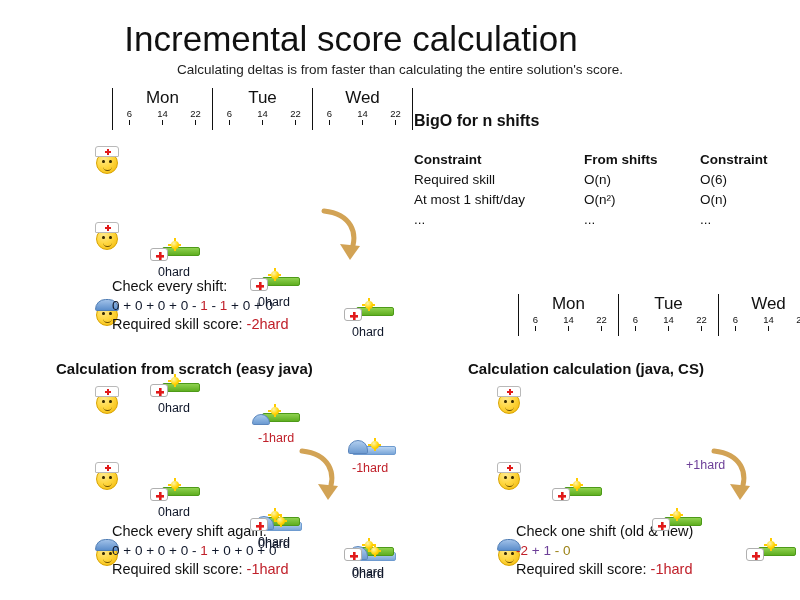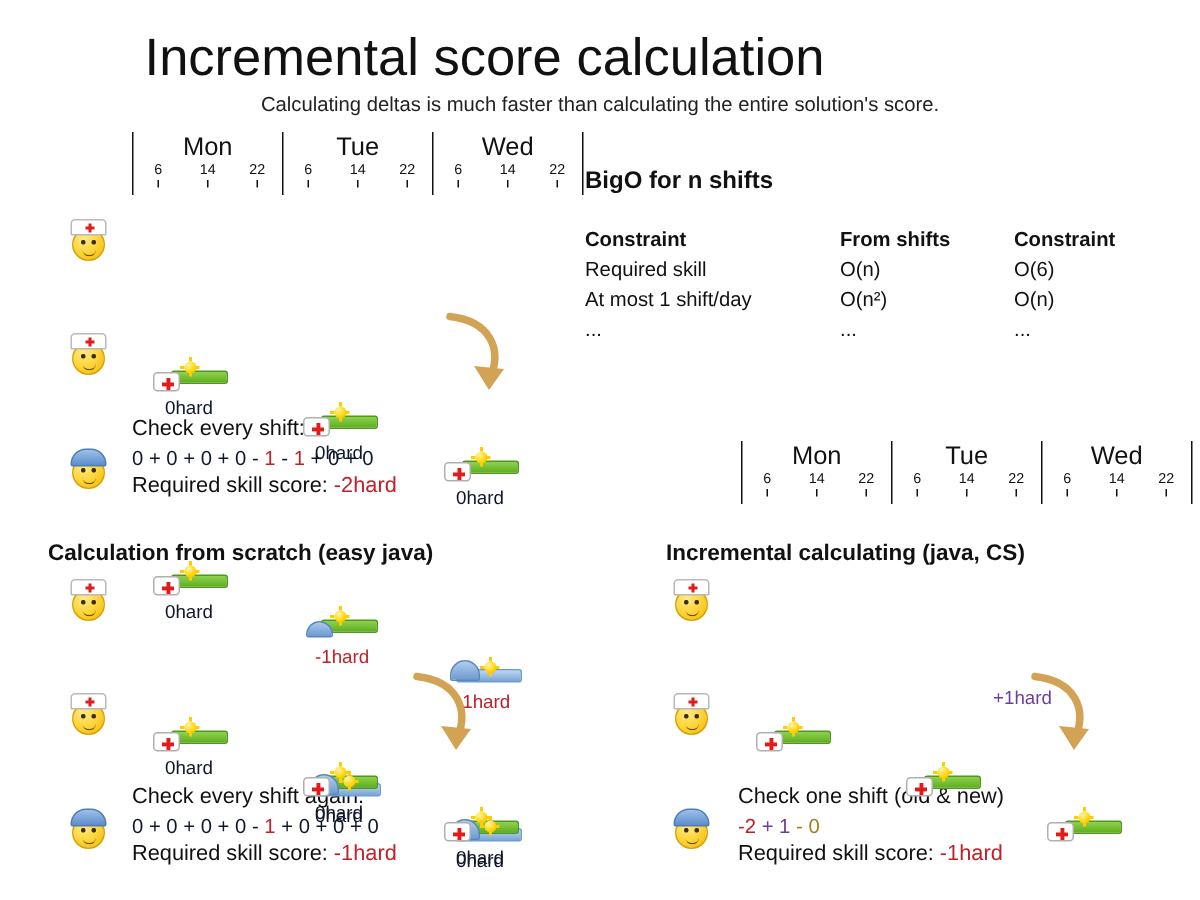--- a/index.html
+++ b/index.html
@@ -4,27 +4,28 @@
 <style>
   html,body{margin:0;padding:0;}
   body{
     width:800px;height:600px;
     background:#ffffff;
     font-family:"Liberation Sans", sans-serif;
     color:#1a1a1a;
     position:relative;
     overflow:hidden;
   }
-  .abs{position:absolute;}
+  .abs{position:absolute;margin-left:24px;}
 
   
   #page-title{
     position:absolute;left:0;top:18px;width:646px;
     text-align:center;font-size:35px;font-weight:400;line-height:42px;
     color:#111;
+    padding-left:28px;
   }
   #page-subtitle{
     position:absolute;left:0;top:62px;width:800px;
     text-align:center;font-size:13.5px;font-weight:400;color:#222;
   }
   .section-title{
     font-size:15px;font-weight:bold;color:#111;white-space:nowrap;
   }
 
   
@@ -146,21 +147,21 @@
   .bigo-c2{width:116px;}
   .bigo-c3{width:120px;}
 
   
   .arrow svg{display:block;}
 </style>
 </head>
 <body>
 
 <div id="page-title">Incremental score calculation</div>
-<div id="page-subtitle">Calculating deltas is much faster than calculating the entire solution's score.</div>
+<div id="page-subtitle">Calculating deltas is from faster than calculating the entire solution's score.</div>
 
 <div class="abs calendar" id="cal-top" style="left:88px;top:88px;">
     <div class="cal-sep" style="height: 42px;"></div>
     <div class="cal-day">
       <div class="dayname">Mon</div>
       <div class="cal-hours">
         <div class="hr">6</div>
         <div class="hr">14</div>
         <div class="hr">22</div>
       </div>
@@ -398,21 +399,21 @@
       <div class="cal-ticks">
         <i style="left: 16px;"></i>
         <i style="left: 49px;"></i>
         <i style="left: 82px;"></i>
       </div>
     </div>
     <div class="cal-sep" style="height: 42px;"></div>
   </div>
 
 <div class="abs section-title" style="left:32px;top:360px;">Calculation from scratch (easy java)</div>
-<div class="abs section-title" style="left:444px;top:360px;">Incremental calculating (java, CS)</div>
+<div class="abs section-title" style="left:444px;top:360px;">Calculation calculation (java, CS)</div>
 
 <div class="abs" id="grid-bl" style="left:46px;top:388px;">
     <div class="avatar abs" style="left: 0px; top: -4px;">
       <div class="av-face">
         <div class="av-smile"></div>
       </div>
       <div class="cap-nurse"></div>
     </div>
     <div class="avatar abs" style="left: 0px; top: 42px;">
       <div class="av-face">

